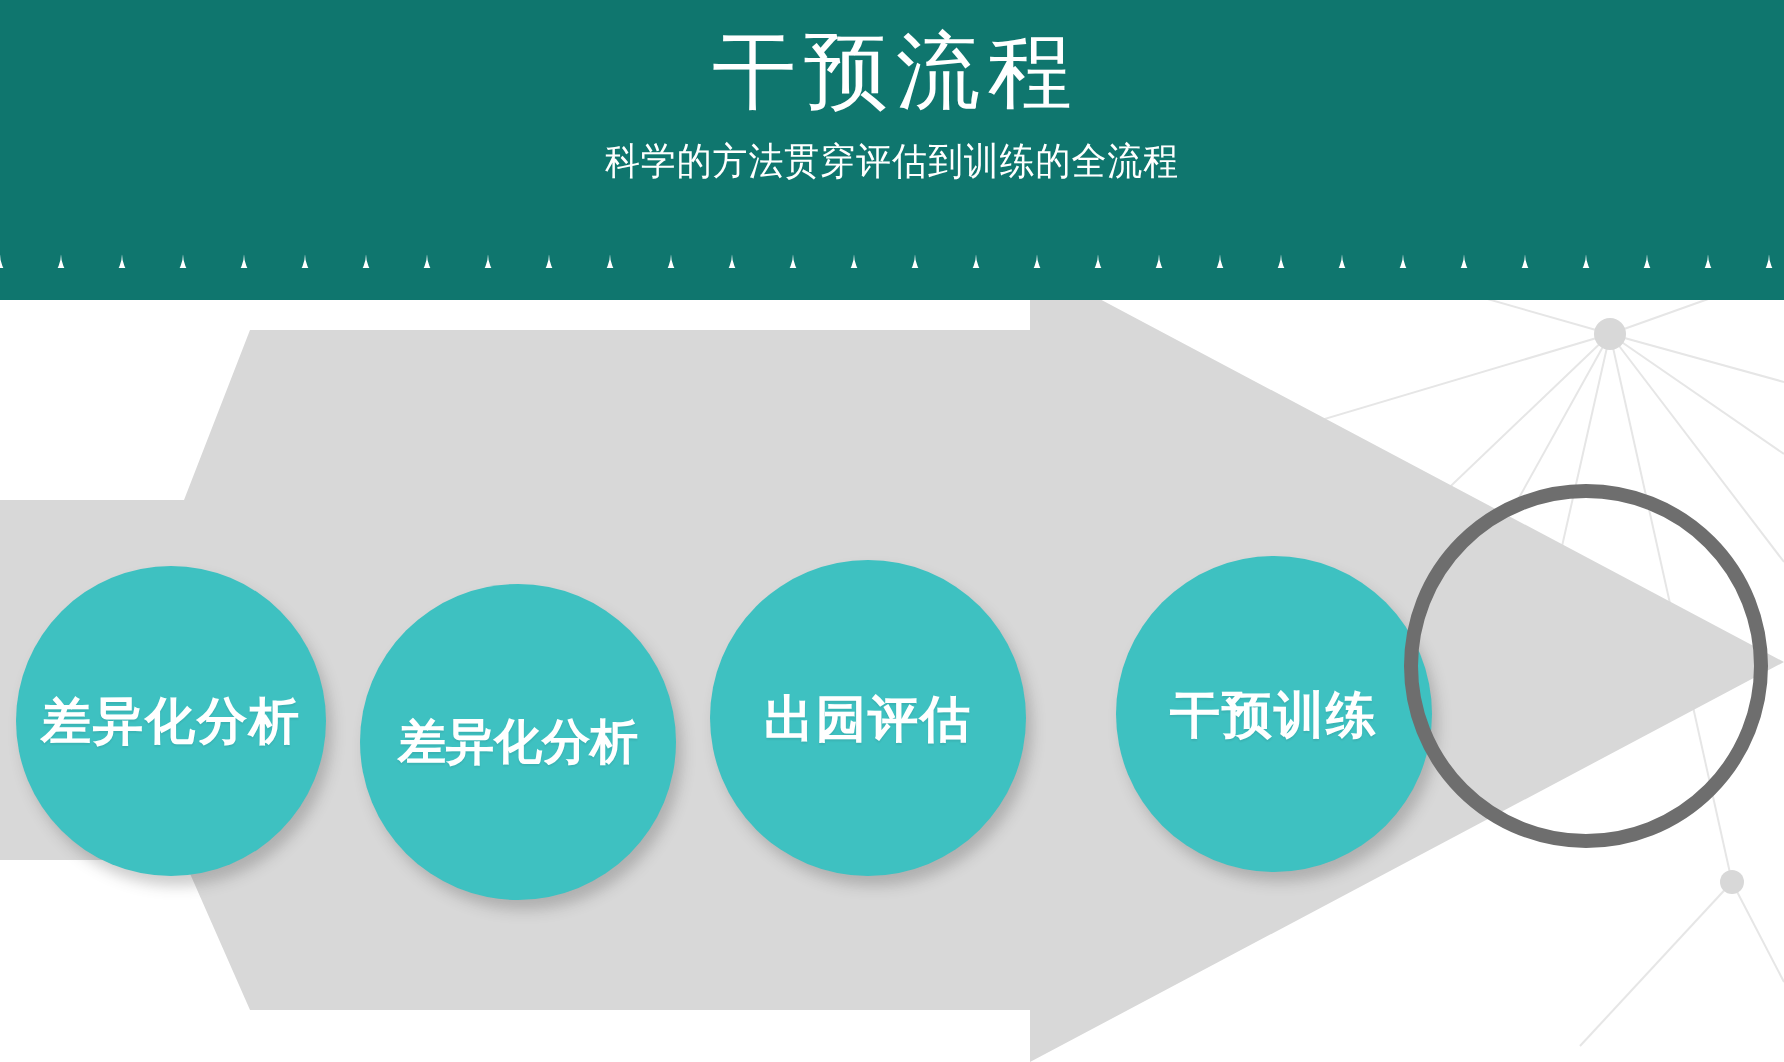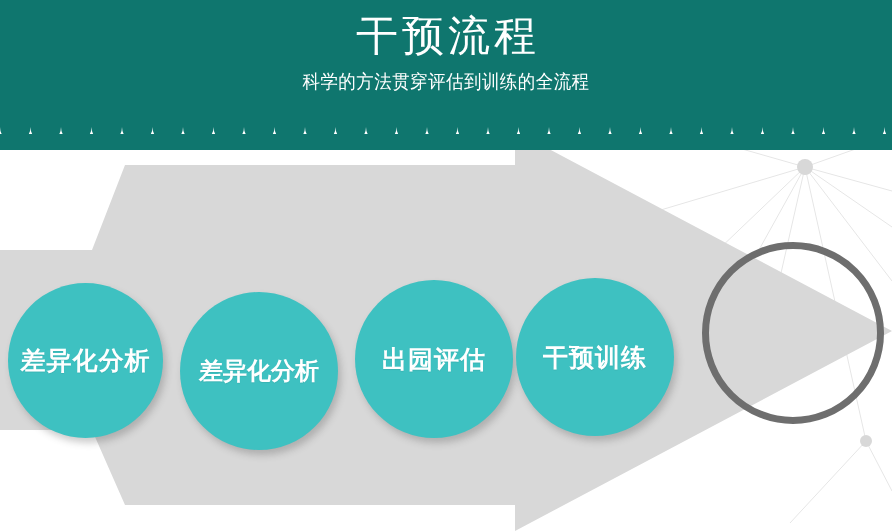--- a/index.html
+++ b/index.html
@@ -186,21 +186,21 @@
     </div>
 
     <div class="step-node step-size-5" style="left:180px; top:292px; width:158px; height:158px;">
       <span class="step-label">差异化分析</span>
     </div>
 
     <div class="step-node step-size-4" style="left:355px; top:280px; width:158px; height:158px;">
       <span class="step-label">出园评估</span>
     </div>
 
-    <div class="step-node step-size-4" style="left:516px; top:278px; width:158px; height:158px;text-align:right;">
+    <div class="step-node step-size-4" style="left:558px; top:278px; width:158px; height:158px;text-align:right;">
       <span class="step-label">干预训练</span>
     </div>
 
 
   </div>
 
   <div class="header-band">
     <div class="header-inner">
       <div class="page-title">干预流程</div>
       <div class="page-subtitle">科学的方法贯穿评估到训练的全流程</div>

